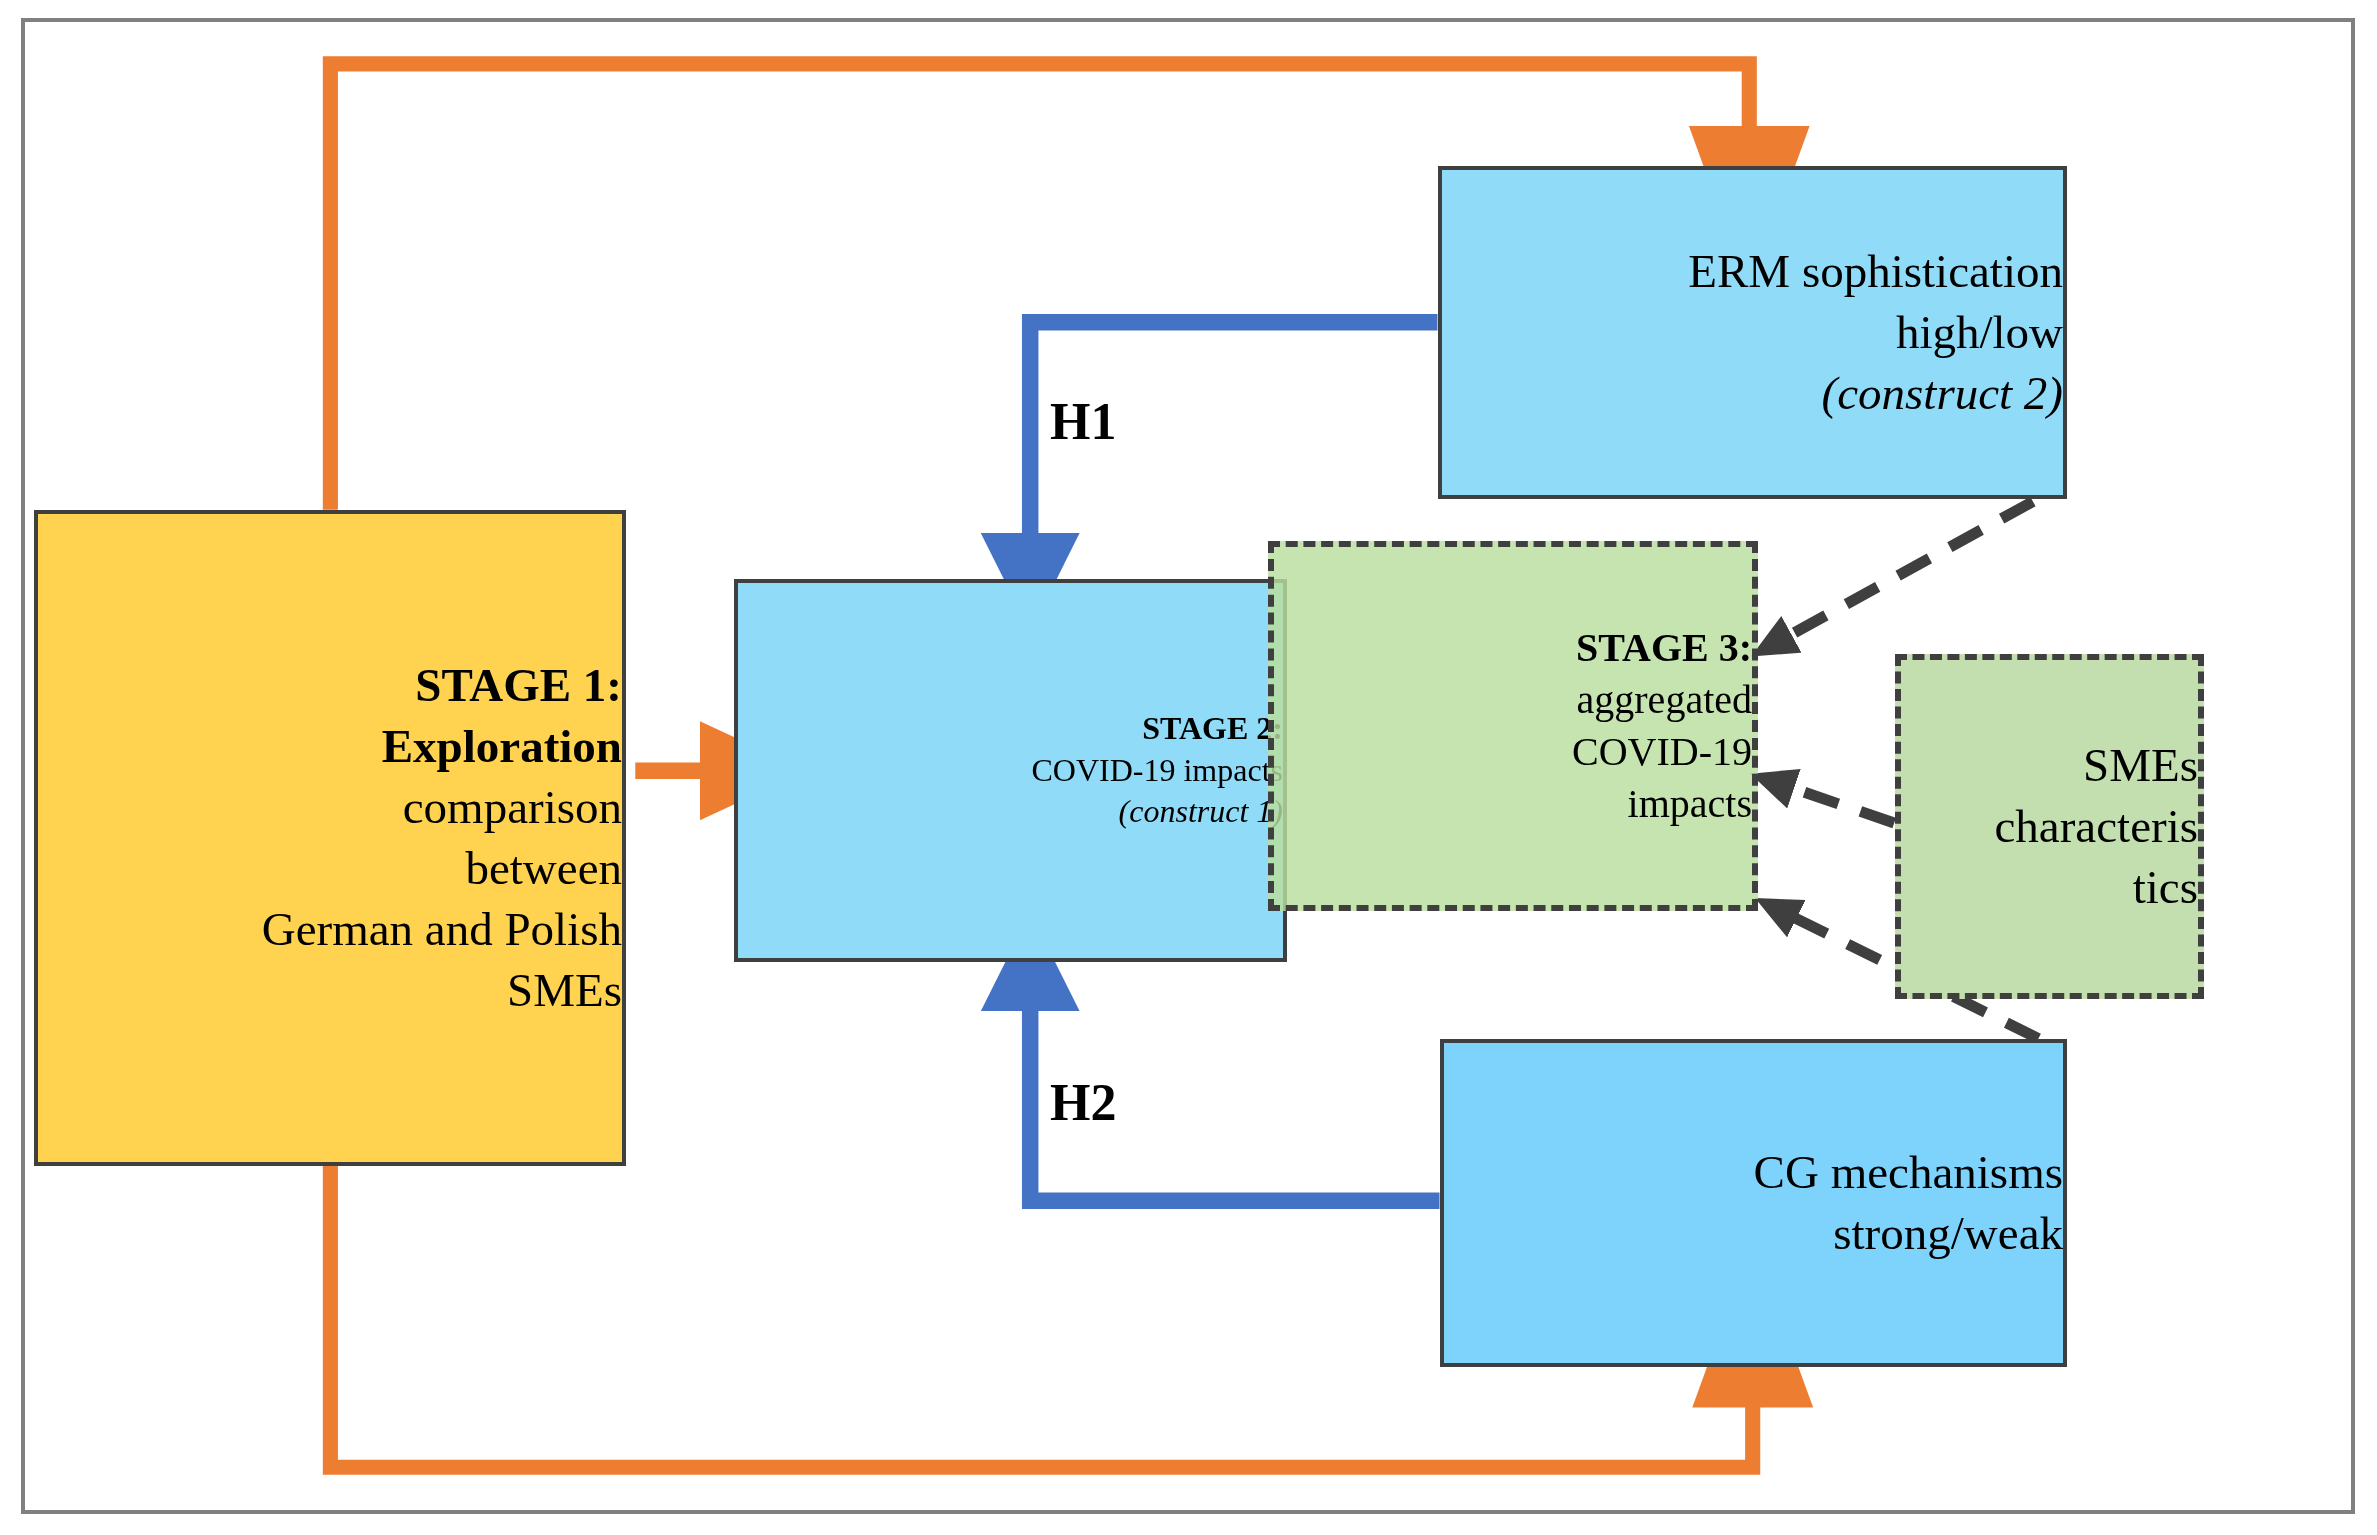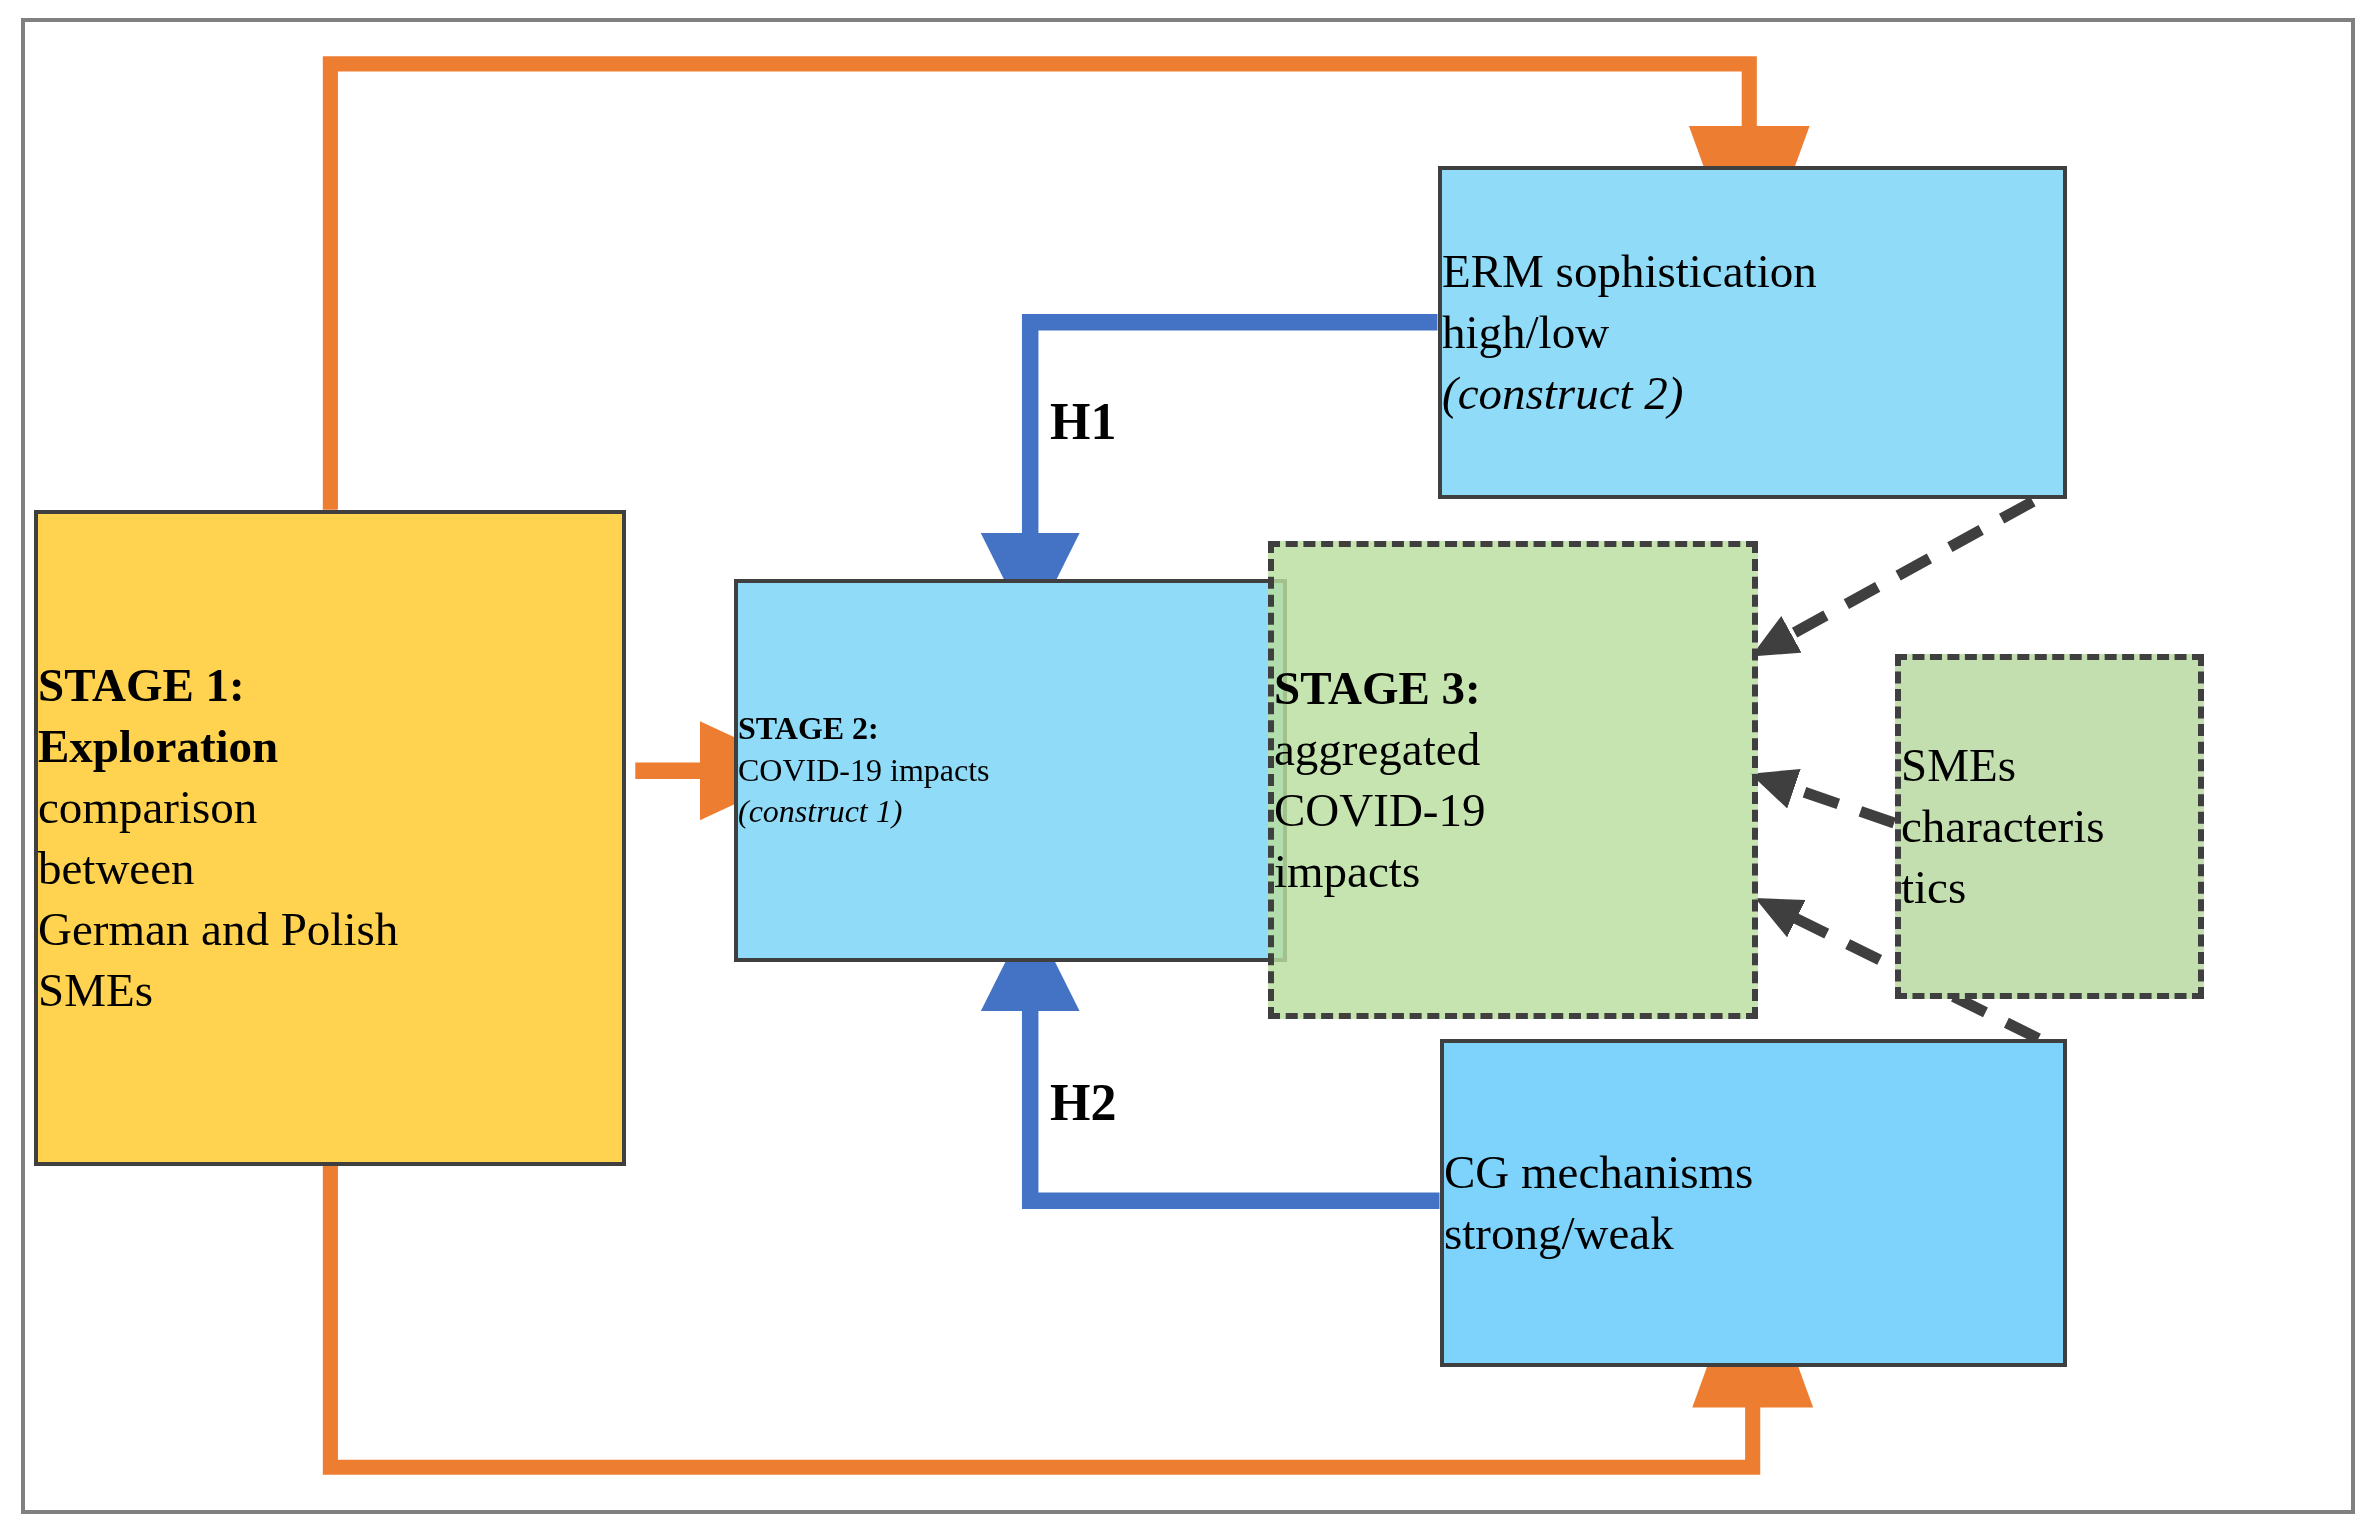--- a/index.html
+++ b/index.html
@@ -17,21 +17,21 @@
     border:4.8px solid #808080;
     box-sizing:border-box;
     background:#ffffff;
   }
   svg.wires{position:absolute;left:0;top:0;width:2377px;height:1536px;overflow:visible;}
 
   .node{
     position:absolute;
     box-sizing:border-box;
     display:flex;flex-direction:column;
-    align-items:flex-start;justify-content:center;
+    align-items:flex-end;justify-content:center;
     text-align:center;
     color:#000000;
     line-height:1.30;
   }
   .node .ln{display:block;white-space:nowrap;}
 
   
   #node-stage1{
     left:34px;top:510px;width:592px;height:656px;
     background:#FFD24F;
@@ -46,24 +46,24 @@
     background:#8FDBF8;
     border:4.8px solid #3F3F3F;
     font-size:32px;
     z-index:3;
   }
   #node-stage2 .b{font-weight:bold;}
   #node-stage2 .i{font-style:italic;}
 
   
   #node-stage3{
-    left:1268px;top:541px;width:490px;height:478px;
+    left:1268px;top:541px;width:490px;height:370px;
     background:rgba(186,222,158,0.82);
     border:6.2px dashed #3F3F3F;
-    font-size:47px;
+    font-size:40px;
     z-index:4;
   }
   #node-stage3 .b{font-weight:bold;}
 
   
   #node-erm{
     left:1438px;top:166px;width:629px;height:333px;
     background:#8FDBF8;
     border:4.8px solid #3F3F3F;
     font-size:47px;

